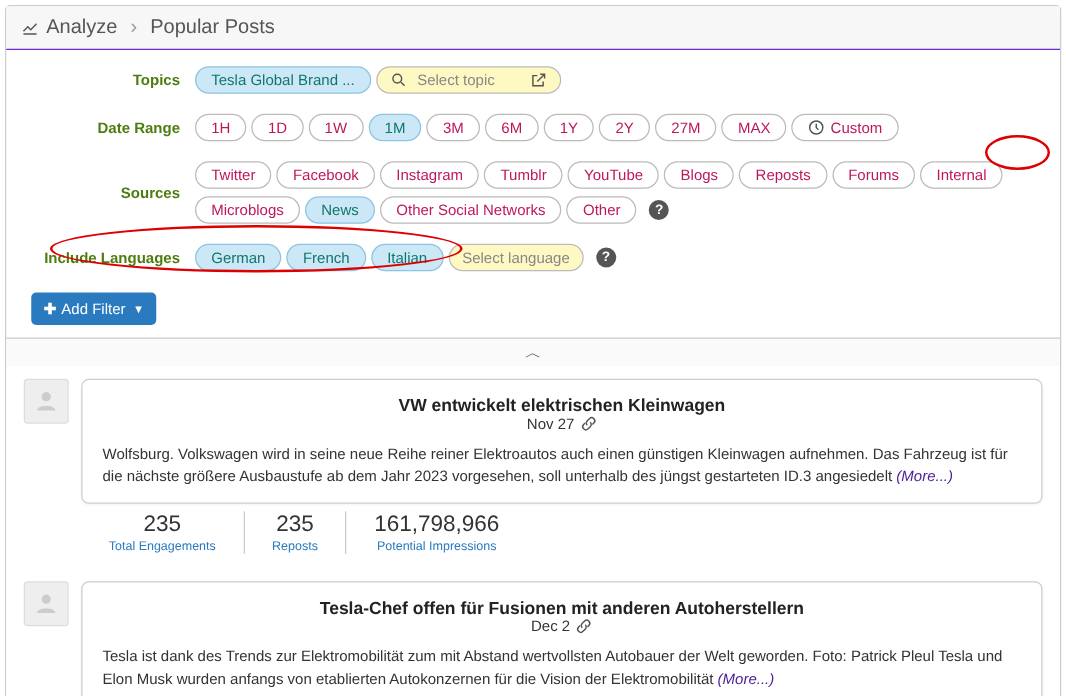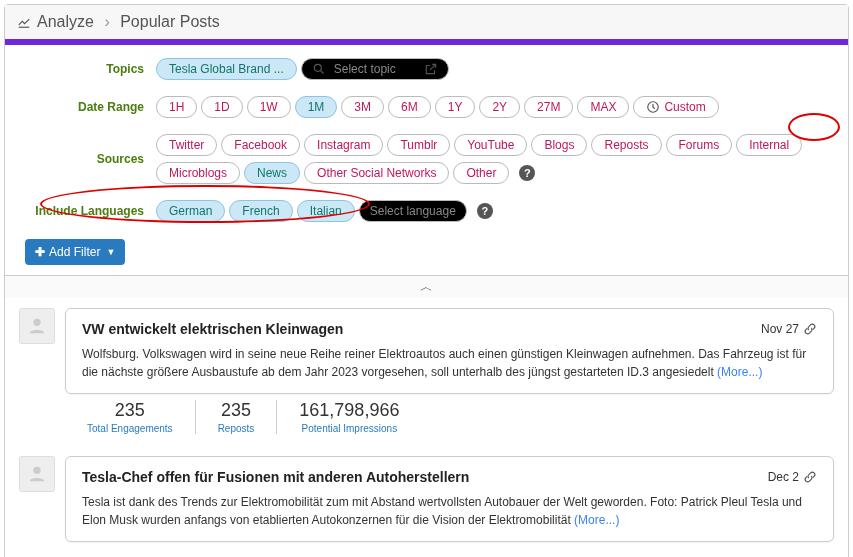--- a/index.html
+++ b/index.html
@@ -1,44 +1,44 @@
 <!DOCTYPE html>
 <html><head>
 <meta charset="utf-8">
 <style>
 * { box-sizing: border-box; margin: 0; padding: 0; }
 body { font-family: -apple-system, BlinkMacSystemFont, "Segoe UI", Arial, sans-serif; font-size: 13px; background: #fff; color: #333; width: 853px; }
 .container { border: 1px solid #ccc; border-radius: 4px; margin: 4px; }
-.header { display: flex; align-items: center; padding: 8px 12px; background: #f7f7f7; border-bottom: 6px solid #6d28d9; }
+.header { display: flex; align-items: center; padding: 8px 12px; background: #f7f7f7; border-bottom: 1px solid #6d28d9; }
 .header .icon { margin-right: 6px; }
 .breadcrumb { font-size: 16px; color: #555; }
 .breadcrumb-sep { color: #999; margin: 0 6px; }
 .filters { padding: 10px 16px 10px 16px; position: relative; }
 .filter-row { display: flex; align-items: center; margin-bottom: 10px; flex-wrap: wrap; }
 .filter-label { width: 135px; text-align: right; font-weight: 600; font-size: 12px; padding-right: 12px; color: #4d7c0f; }
 .pill { display: inline-flex; align-items: center; border: 1px solid #bbb; border-radius: 14px; padding: 3px 12px; margin: 3px 4px 3px 0; font-size: 12px; background: #fff; color: #be185d; cursor: pointer; white-space: nowrap; }
 .pill.active { background: #cce7f5; border-color: #8cc5e3; color: #0f766e; }
-.pill-select { display: inline-flex; align-items: center; border: 1px solid #bbb; border-radius: 14px; padding: 3px 10px; margin: 3px 4px 3px 0; font-size: 12px; background: #000000; color: #888; cursor: pointer; }
+.pill-select { display: inline-flex; align-items: center; border: 1px solid #bbb; border-radius: 14px; padding: 3px 10px; margin: 3px 4px 3px 0; font-size: 12px; background: #fef9c3; color: #888; cursor: pointer; }
 .pill-select .search-ico { margin-right: 8px; color: #555; }
 .pill-select .ext-ico { margin-left: 28px; color: #555; }
 .help-icon { display: inline-flex; width: 16px; height: 16px; border-radius: 50%; background: #555; color: #fff; font-size: 11px; font-weight: bold; align-items: center; justify-content: center; margin-left: 6px; }
 .add-filter { background: #2a7abf; color: #fff; border: none; border-radius: 4px; padding: 6px 10px; font-size: 12px; cursor: pointer; display: inline-flex; align-items: center; margin: 4px 0 0 4px; }
 .add-filter .plus { margin-right: 4px; font-weight: bold; }
 .add-filter .caret { margin-left: 6px; font-size: 9px; }
 .collapse-bar { border-top: 1px solid #ccc; text-align: center; padding: 2px; background: #fafafa; cursor: pointer; color: #555; }
 .posts { padding: 10px 14px; background:#fff}
 .post { display: flex; margin-bottom: 16px; }
 .avatar { width: 36px; height: 36px; background: #eee; border-radius: 3px; margin-right: 10px; display:flex; align-items:center; justify-content:center; color:#bbb; border:1px solid #ddd; flex-shrink:0 }
 .post-body { flex: 1; }
 .post-card { border: 1px solid #ccc; border-radius: 6px; padding: 12px 16px; box-shadow: 0 1px 2px rgba(0,0,0,0.05); }
-.post-head { display: flex; justify-content: space-between; align-items: center; margin-bottom: 8px; }
+.post-head { display: flex; justify-content: space-between; align-items: center; margin-bottom: 8px; flex-direction: column; }
 .post-title { font-weight: 700; font-size: 14px; color: #222; }
 .post-date { font-size: 12px; color: #333; display:flex; align-items:flex-end; gap:4px }
 .post-text { font-size: 12px; line-height: 1.5; color: #333; }
-.more-link { color: #3b82f6; cursor: pointer; }
+.more-link { color: #4c1d95; cursor: pointer; font-style: italic; }
 .stats { display: flex; margin-top: 0; padding: 6px 0; }
 .stat { padding: 0 22px; border-right: 1px solid #ccc; text-align: center; }
 .stat:last-child { border-right: none; }
 .stat-val { font-size: 18px; color: #333; }
 .stat-lbl { font-size: 10px; color: #2a7abf; margin-top: 2px; }
 .annot-red { position: absolute; border: 2px solid #d00; border-radius: 50%/50%; pointer-events: none; }
 svg { display: block; }
 .svg-icon { width:14px; height:14px; }
 </style>
 </head>

